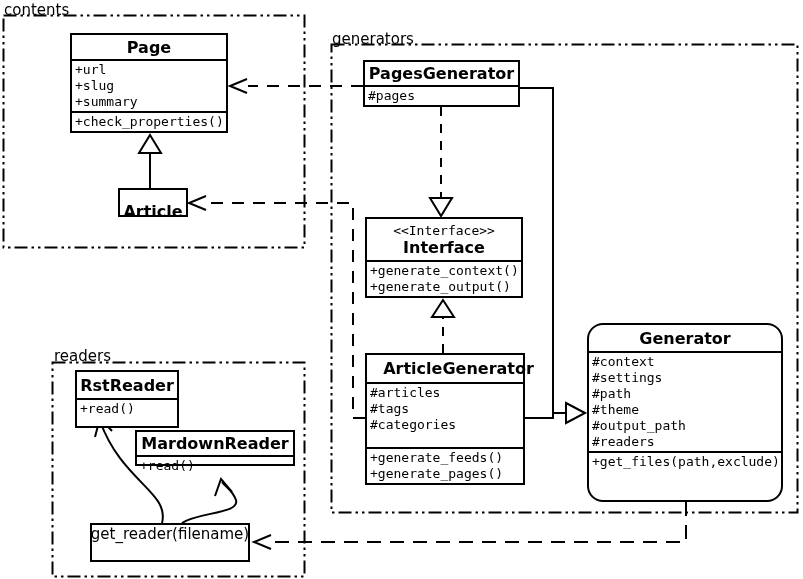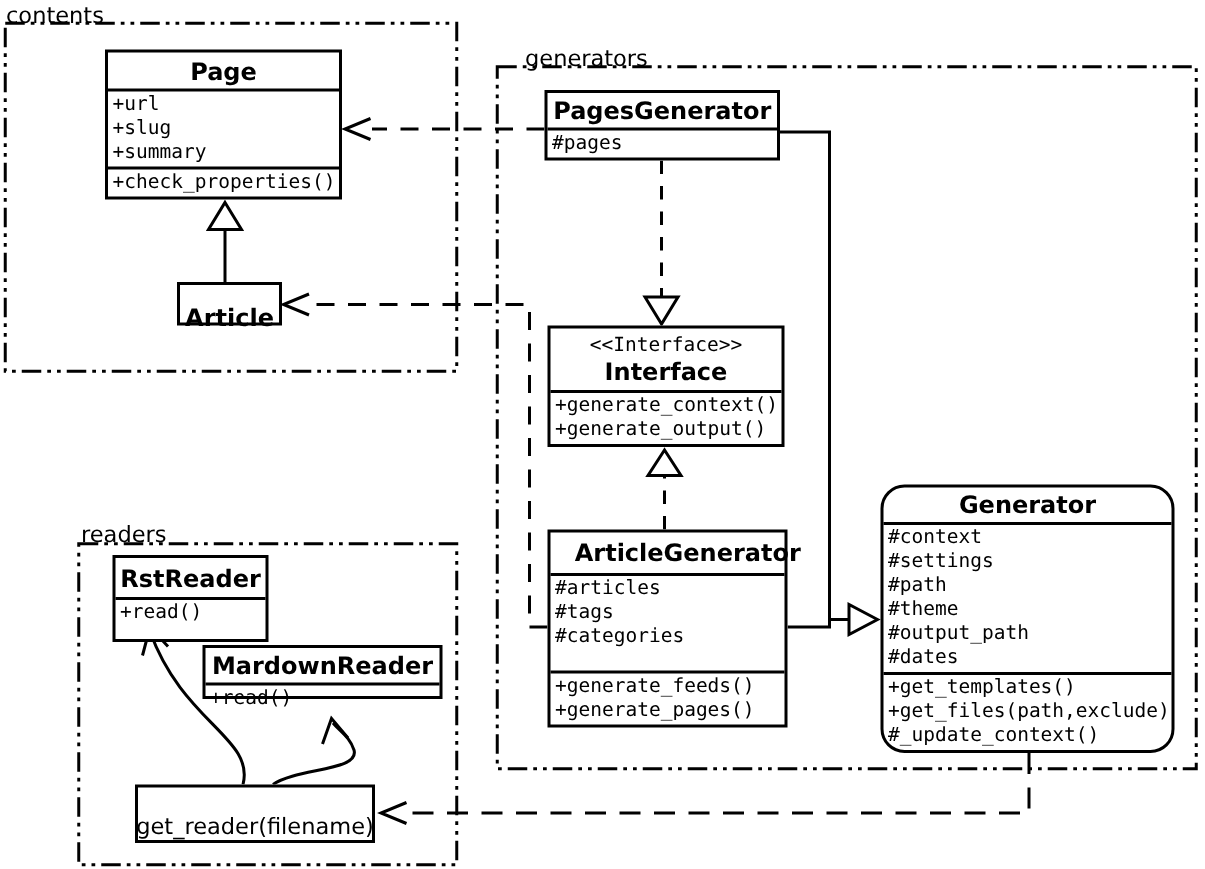--- a/index.html
+++ b/index.html
@@ -9,21 +9,21 @@
   .pkg-label{position:absolute;z-index:3;font:15px "DejaVu Sans",sans-serif;color:#000;}
   .classbox{position:absolute;z-index:2;background:#fff;border:2px solid #000;
             box-sizing:border-box;display:flex;flex-direction:column;}
   .cb-title{font-weight:bold;font-size:16px;text-align:center;padding:2px 4px;
             display:flex;align-items:center;justify-content:center;flex-direction:column;}
   .cb-comp{border-top:2px solid #000;padding:1px 0;}
   .stereotype{font:13px "DejaVu Sans Mono",monospace;font-weight:normal;}
   .member{font:13px "DejaVu Sans Mono",monospace;line-height:16px;padding:0 3px;
           white-space:pre;text-align:left;}
   .fnbox{position:absolute;z-index:2;background:#fff;border:2px solid #000;
-         box-sizing:border-box;display:flex;align-items:flex-end;justify-content:center;
+         box-sizing:border-box;display:flex;align-items:flex-start;justify-content:center;
          font:15px "DejaVu Sans",sans-serif;}
 </style>
 </head>
 <body>
 
 <div id="canvas">
 
   <svg id="edges" width="803" height="579" viewBox="0 0 803 579">
 
     <rect x="3.5" y="15.5" width="301" height="232" fill="none" stroke="#000" stroke-width="2" stroke-dasharray="13,4,2.5,4,2.5,4"></rect>
@@ -74,21 +74,21 @@
       <polyline points="95,437 100,418 112,431" fill="none" stroke="#000" stroke-width="2"></polyline>
     </g>
 
     <g>
       <path d="M 182,523 C 198,512 240,514 236,500 C 233,491 227,488 222,482" fill="none" stroke="#000" stroke-width="2"></path>
       <polyline points="215,496 221,479 232,492" fill="none" stroke="#000" stroke-width="2"></polyline>
     </g>
   </svg>
 
   <div class="pkg-label" style="left:4px;top:1px;">contents</div>
-  <div class="pkg-label" style="left:350px;top:30px;">generators</div>
+  <div class="pkg-label" style="left:332px;top:30px;">generators</div>
   <div class="pkg-label" style="left:54px;top:347px;">readers</div>
 
   <div class="classbox" style="left:70px;top:33px;width:158px;height:100px;">
     <div class="cb-title" style="height:26px;">Page</div>
     <div class="cb-comp" style="height:48px;">
       <div class="member">+url</div>
       <div class="member">+slug</div>
       <div class="member">+summary</div>
     </div>
     <div class="cb-comp" style="flex:1;">
@@ -132,26 +132,24 @@
   </div>
 
   <div class="classbox" style="left:587px;top:323px;width:196px;height:179px;border-radius:16px;">
     <div class="cb-title" style="height:22px;">Generator</div>
     <div class="cb-comp" style="height:96px;">
       <div class="member">#context</div>
       <div class="member">#settings</div>
       <div class="member">#path</div>
       <div class="member">#theme</div>
       <div class="member">#output_path</div>
-      <div class="member">#dates</div>
+      <div class="member">#readers</div>
     </div>
     <div class="cb-comp" style="flex:1;">
-      <div class="member">+get_templates()</div>
       <div class="member">+get_files(path,exclude)</div>
-      <div class="member">#_update_context()</div>
     </div>
   </div>
 
   <div class="classbox" style="left:75px;top:370px;width:104px;height:58px;">
     <div class="cb-title" style="height:22px;">RstReader</div>
     <div class="cb-comp" style="flex:1;">
       <div class="member">+read()</div>
     </div>
   </div>
 

